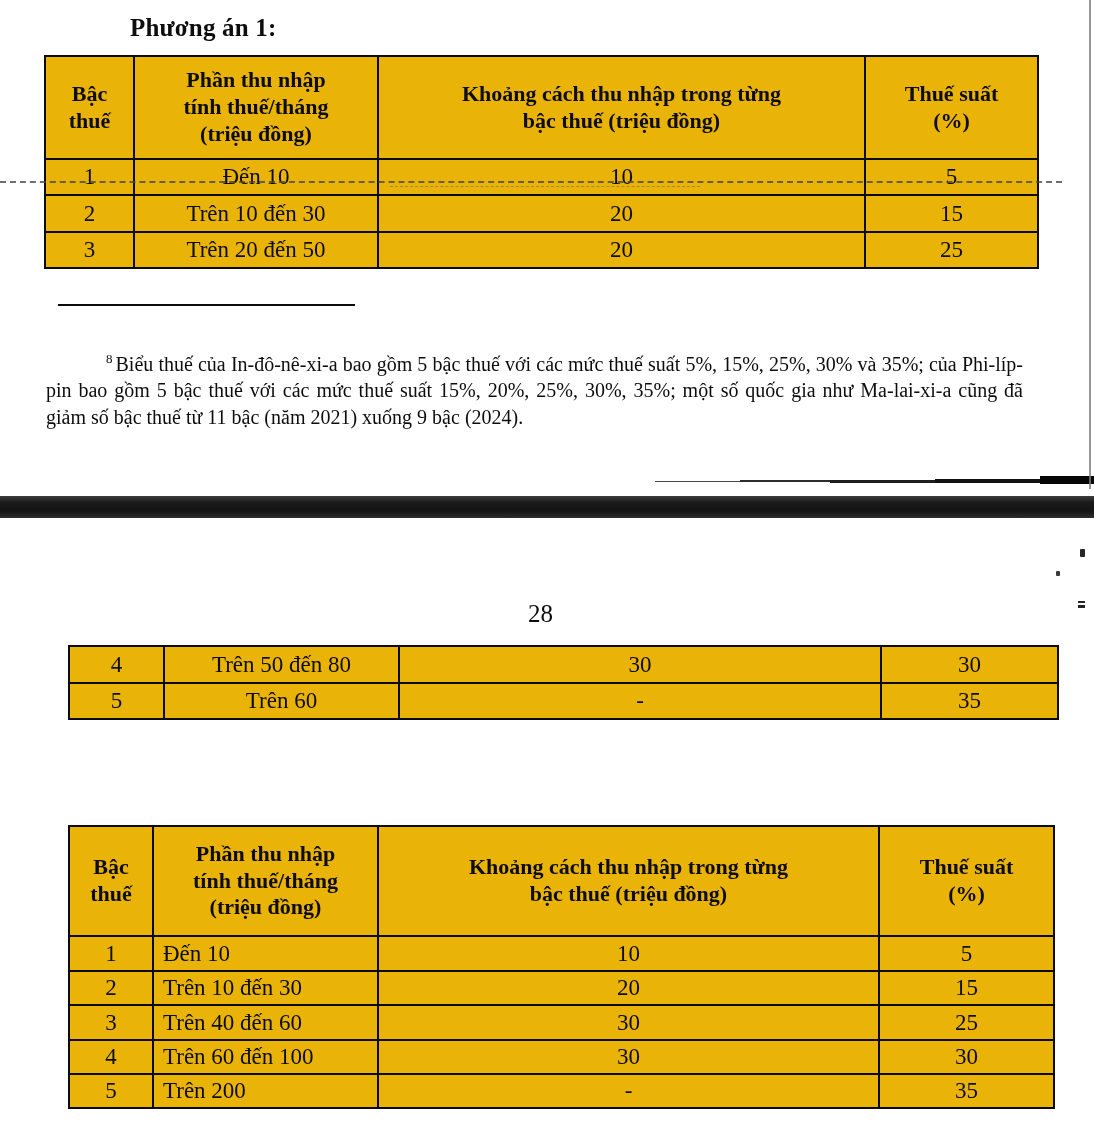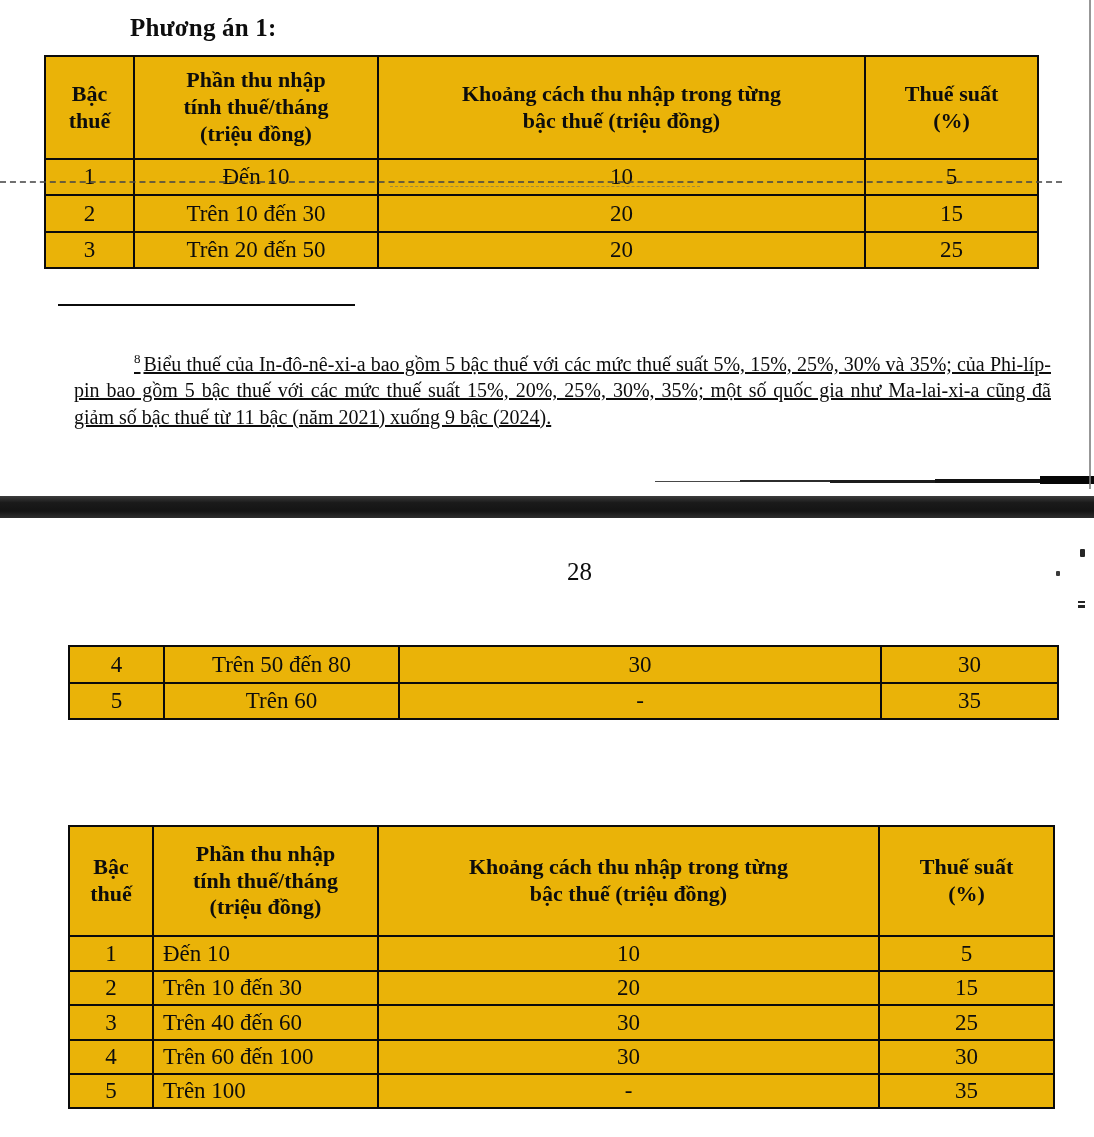--- a/index.html
+++ b/index.html
@@ -19,43 +19,43 @@
   table.doc-table th { font-weight:bold; font-size:22px; line-height:1.22; white-space:pre-line; }
   table.doc-table td { font-size:23px; }
 
   #t1 { left:44px;  top:55px;  width:993px; }
   #tc { left:68px;  top:645px; width:989px; }
   #t2 { left:68px;  top:825px; width:985px; }
   #t2 td.left-cell { text-align:left; padding-left:9px; }
 
   #fn-rule { left:58px; top:304px; width:297px; height:2px; background:#0b0b0b; }
   #footnote {
-    left:74px; top:326px; width:977px;
-    font-size:20px; line-height:26.5px; text-align:justify; text-indent:60px;text-decoration:underline;
+    left:46px; top:326px; width:977px;
+    font-size:20px; line-height:26.5px; text-align:justify; text-indent:60px;
   }
   #footnote .fn-marker { font-size:13px; vertical-align:super; padding-right:3px; }
 
   #dash-artifact  { left:0;  top:181px; width:1062px; height:0; border-top:2px dashed #474747; opacity:.78; }
   #dash-artifact2 { left:390px; top:186px; width:310px; height:0; border-top:1px dashed #6a6a6a; opacity:.55; }
 
   .taper { position:absolute; }
   #taper-1 { left:655px;  top:481px; width:85px;  height:1px; background:#474747; }
   #taper-2 { left:740px;  top:480px; width:90px;  height:2px; background:#2c2c2c; }
   #taper-3 { left:830px;  top:480px; width:105px; height:3px; background:#1d1d1d; }
   #taper-4 { left:935px;  top:479px; width:105px; height:4px; background:#121212; }
   #taper-5 { left:1040px; top:476px; width:54px;  height:8px; background:#060606; }
 
   #page-break-bar {
     left:0; top:496px; width:1094px; height:22px;
     background:linear-gradient(180deg,#3d3d3d 0%,#1a1a1a 30%,#141414 68%,#2e2e2e 100%);
   }
 
   #edge-line { left:1089px; top:0; width:2px; height:489px; background:#7d7d7d; opacity:.8; }
 
-  #page-num { left:528px; top:558px; width:64px; text-align:right; font-size:25px; }
+  #page-num { left:528px; top:600px; width:64px; text-align:left; font-size:25px; }
 
   .speck { position:absolute; background:#262626; }
   #speck-1 { left:1080px; top:549px; width:5px; height:8px; border-radius:1px; }
   #speck-2 { left:1056px; top:571px; width:4px; height:5px; border-radius:1px; background:#3a3a3a; }
   #speck-3 { left:1078px; top:601px; width:7px; height:2px; }
   #speck-4 { left:1078px; top:605px; width:7px; height:3px; }
 </style>
 </head>
 <body>
 
@@ -186,18 +186,18 @@
     <td>25</td>
   </tr>
   <tr style="height:34px">
     <td>4</td>
     <td class="left-cell">Trên 60 đến 100</td>
     <td>30</td>
     <td>30</td>
   </tr>
   <tr style="height:34px">
     <td>5</td>
-    <td class="left-cell">Trên 100</td>
+    <td class="left-cell">Trên 200</td>
     <td>-</td>
     <td>35</td>
   </tr>
 </tbody>
   </table>
 
 </body></html>

